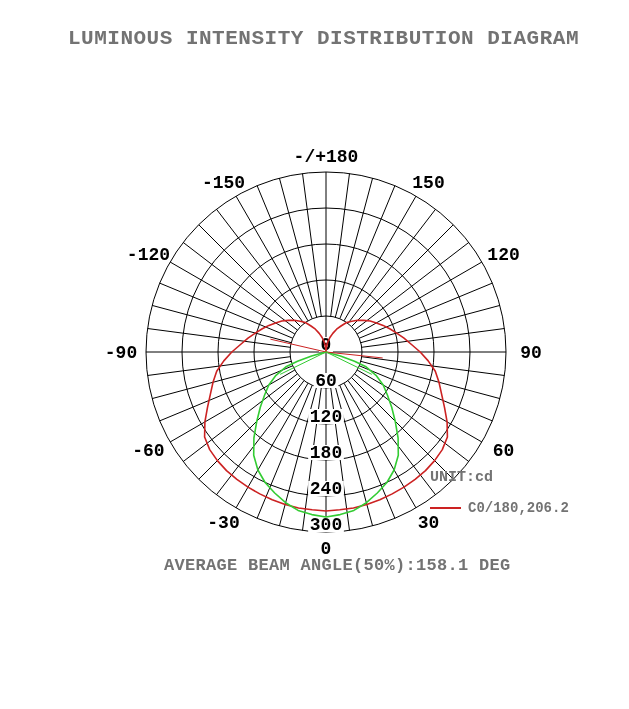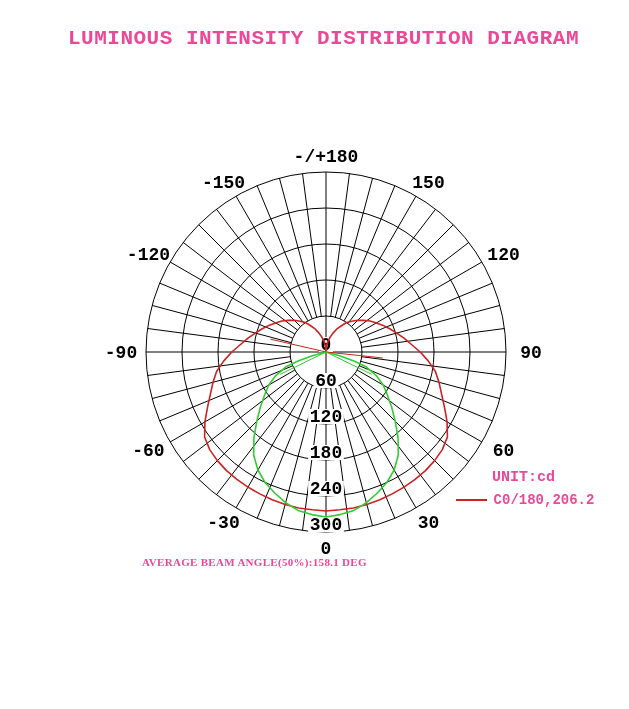--- a/index.html
+++ b/index.html
@@ -1,26 +1,26 @@
 <!DOCTYPE html>
 <html><head>
 <meta charset="utf-8">
 <style>
   html,body{margin:0;padding:0;background:#fff;}
   #page{position:relative;width:629px;height:614px;background:#ffffff;overflow:hidden;
-        font-family:"Liberation Mono",monospace;font-weight:bold;color:#ec4899;}
+        font-family:"Liberation Mono",monospace;font-weight:bold;color:#737373;}
   #title{position:absolute;left:68px;top:27px;font-size:21px;letter-spacing:0.5px;white-space:nowrap;}
   #chart{position:absolute;left:0;top:0;}
   #chart text{font-family:"Liberation Mono",monospace;font-weight:bold;font-size:18px;fill:#000;}
   #legend{position:absolute;left:430px;top:469px;width:190px;}
-  #legend .unit{margin-left:62px;font-size:15px;white-space:nowrap;}
-  #legend .row{display:flex;align-items:center;margin-top:7px;height:14px;white-space:nowrap;justify-content:center;}
+  #legend .unit{font-size:15px;white-space:nowrap;}
+  #legend .row{display:flex;align-items:center;margin-top:15px;height:14px;white-space:nowrap;}
   #legend .dash{display:inline-block;width:31px;height:2px;margin-right:7px;flex:0 0 auto;}
   #legend .slabel{font-size:14px;}
-  #caption{position:absolute;left:142px;top:556px;font-size:11px;letter-spacing:0.3px;white-space:nowrap;font-family:Liberation Serif, serif;}
+  #caption{position:absolute;left:164px;top:556px;font-size:17px;letter-spacing:0.3px;white-space:nowrap;}
 </style>
 </head>
 <body>
 
 <div id="page">
   <div id="title">LUMINOUS INTENSITY DISTRIBUTION DIAGRAM</div>
 
   <svg id="chart" width="629" height="709">
       <circle cx="326" cy="352" r="36" fill="none" stroke="#000" stroke-width="1"></circle>
       <circle cx="326" cy="352" r="72" fill="none" stroke="#000" stroke-width="1"></circle>

